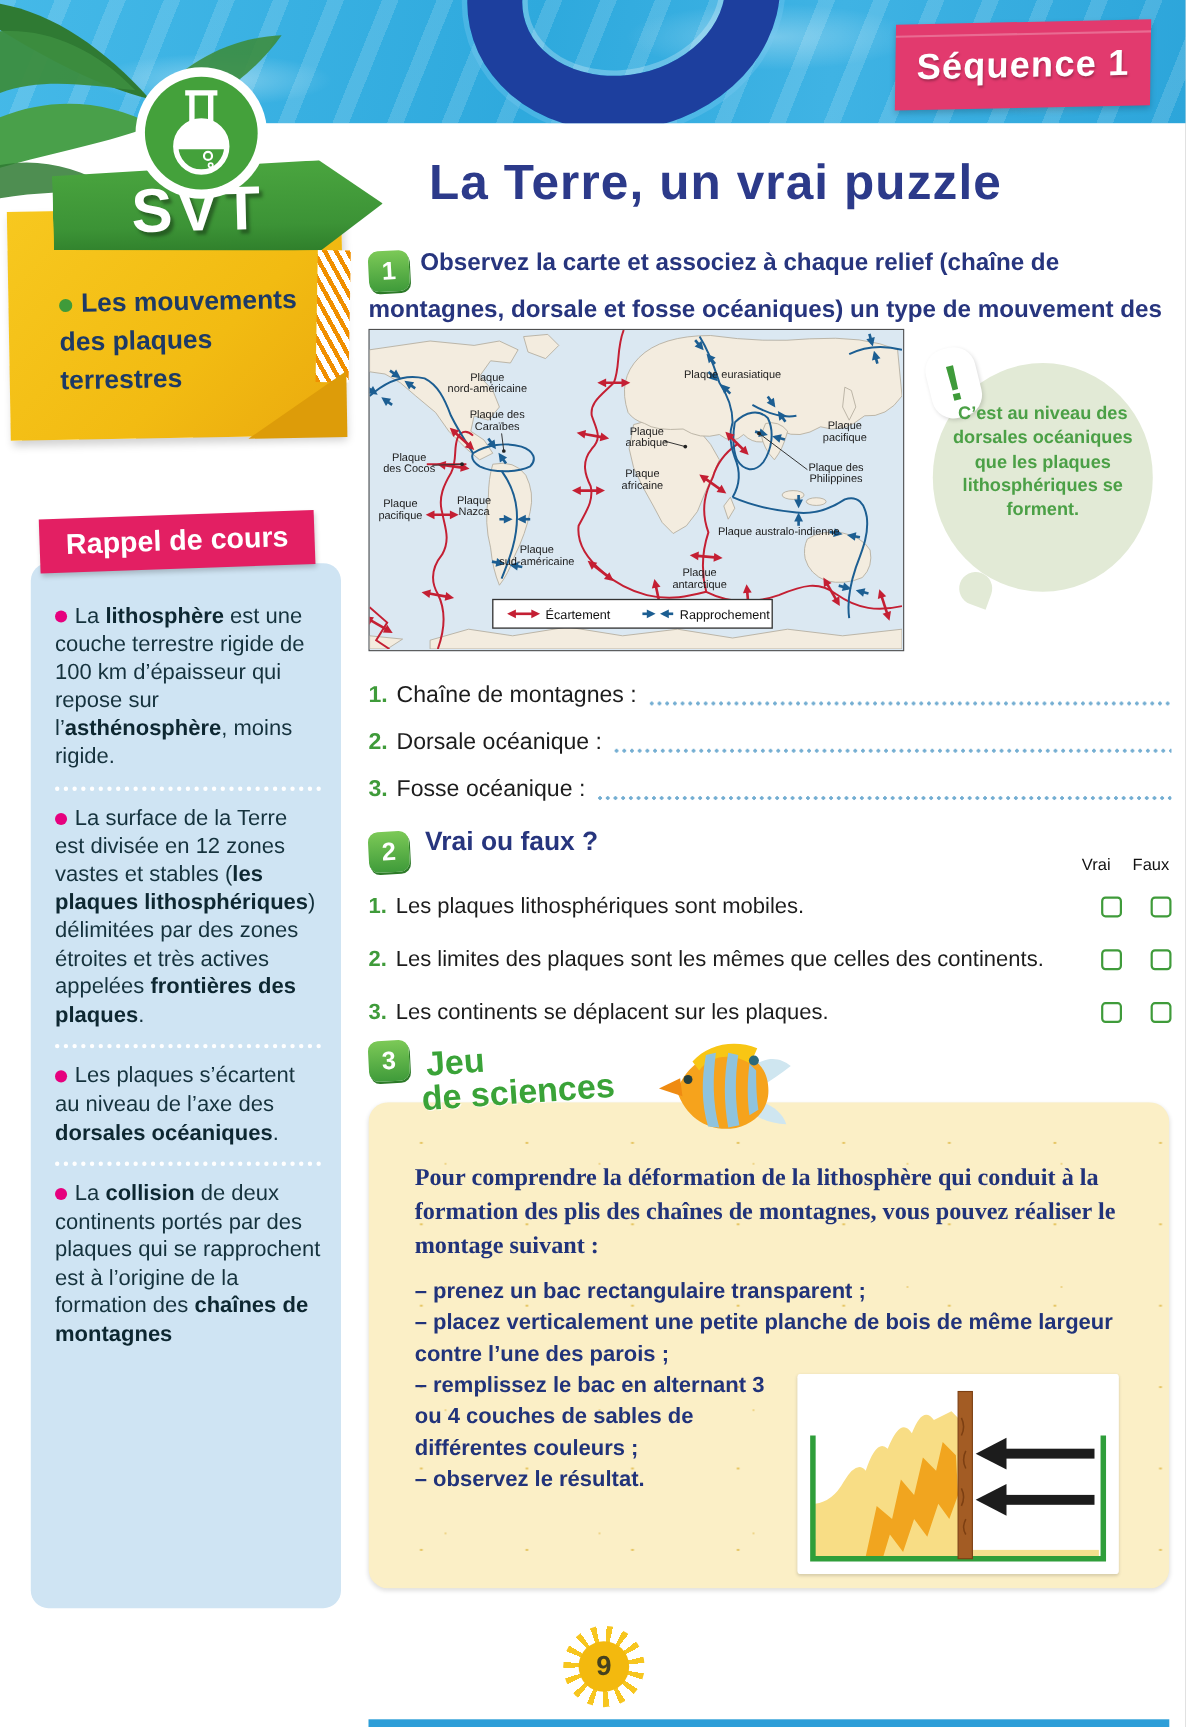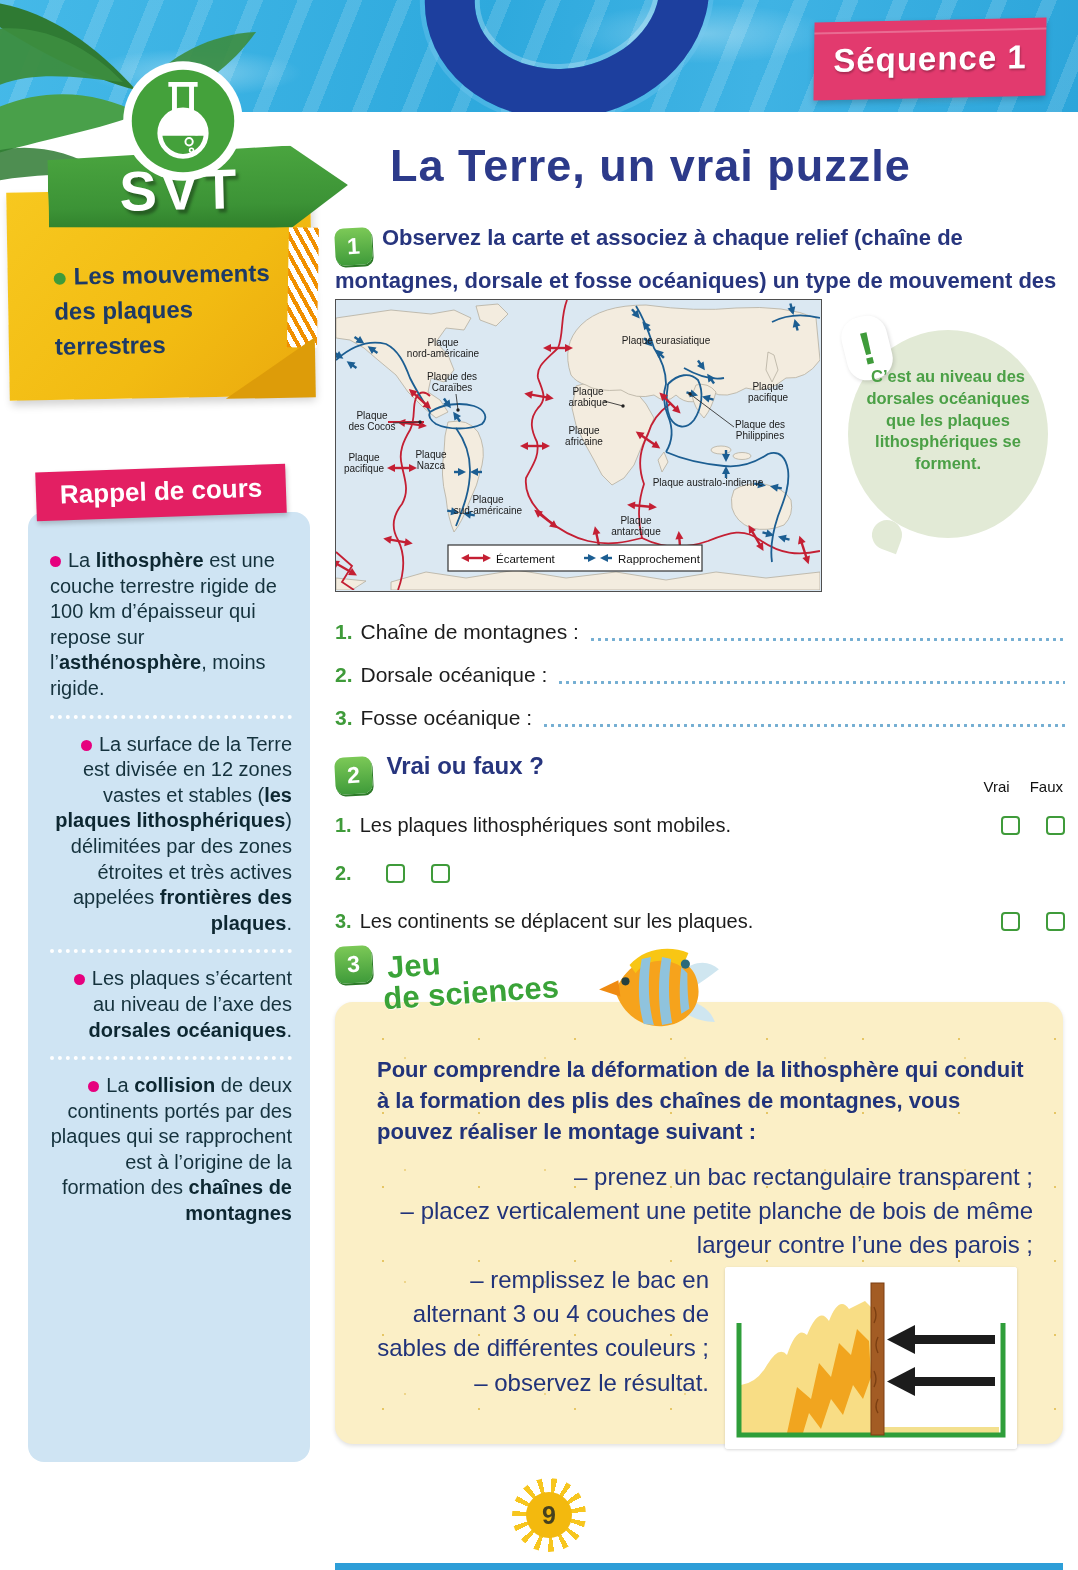--- a/index.html
+++ b/index.html
@@ -75,21 +75,21 @@
   .excl span { color:#3f9b3a; font-size:46px; font-weight:bold; }
 
   
   .rappel-header { position:absolute; left:36px; top:468px; z-index:3;
           background:#e31f63; color:#fff; font-size:26px; font-weight:bold;
           padding:8px 24px 10px; transform:rotate(-2deg); box-shadow:1px 3px 5px rgba(0,0,0,.2); }
   .rappel-box { position:absolute; left:28px; top:512px; width:282px; height:950px;
           background:#cfe4f3; border-radius:16px; z-index:1; }
   .rappel-box ul { list-style:none; padding:36px 18px 18px 22px; }
   .rappel-box li { color:#15323d; font-size:20px; line-height:1.28; }
-  .rappel-box li + li { margin-top:13px; padding-top:13px; border-top:4px dotted #fff;text-align:right; }
+  .rappel-box li + li { margin-top:13px; padding-top:13px; border-top:4px dotted #fff; }
   .rappel-box strong { color:#0d2731; }
   .rappel-box .dot { display:inline-block; width:11px; height:11px; border-radius:50%; background:#e6007e; margin-right:7px; }
 
   
   .answers { position:absolute; left:335px; top:620px; width:730px; }
   .ansrow { display:flex; align-items:baseline; margin-bottom:19px; }
   .ansrow .n { color:#3f9b3a; font-size:21px; font-weight:bold; margin-right:8px; }
   .ansrow .lbl { color:#1d1d1d; font-size:21px; white-space:nowrap; }
   .dotline { flex:1; height:16px; margin-left:10px; align-self:flex-end;
           background-image:radial-gradient(circle,#74aed2 1.4px,transparent 1.7px);
@@ -110,22 +110,22 @@
   .ex3-head { position:absolute; left:335px; top:946px; z-index:3; }
   .jeu-title { display:inline-block; vertical-align:top; margin-left:6px; transform:rotate(-4deg); }
   .jeu-title .l1, .jeu-title .l2 { color:#3aa338; font-weight:bold; line-height:1.0; text-shadow:1px 1px 0 rgba(255,255,255,.7); }
   .jeu-title .l1 { font-size:31px; }
   .jeu-title .l2 { font-size:31px; margin-left:-6px; }
   .fish { position:absolute; left:595px; top:942px; width:132px; height:98px; z-index:3; }
   .jeu-box { position:absolute; left:335px; top:1002px; width:728px; height:442px;
           background:#fbefc6; border-radius:18px; box-shadow:0 2px 4px rgba(0,0,0,.12);
           background-image:radial-gradient(#e6c665 1.3px,transparent 1.6px),radial-gradient(#eed58a 1px,transparent 1.3px);
           background-size:96px 74px,140px 112px; padding:52px 30px 0 42px; }
-  .jeu-intro { color:#21337a; font-size:22px; font-weight:bold; line-height:1.42; }
-  .jeu-steps-top, .jeu-steps-wrap ul { list-style:none; color:#21337a; font-size:24px; font-weight:normal; line-height:1.43;text-align:right; }
+  .jeu-intro { color:#21337a; font-size:22px; font-weight:bold; line-height:1.42;font-family:Liberation Serif, serif; }
+  .jeu-steps-top, .jeu-steps-wrap ul { list-style:none; color:#21337a; font-size:20px; font-weight:bold; line-height:1.43; }
   .jeu-steps-top { margin-top:12px; }
   .jeu-steps-wrap { margin-top:0; }
   .montage { float:right; width:292px; height:182px; margin:4px 16px 6px 16px;
           background:#fff; border-radius:3px; box-shadow:0 1px 3px rgba(0,0,0,.15); }
 
   
   .sun { position:absolute; left:512px; top:1478px; width:74px; height:74px; border-radius:50%;
           background:repeating-conic-gradient(from 4deg,#f7c61f 0deg 9deg,rgba(0,0,0,0) 9deg 24deg);
           display:flex; align-items:center; justify-content:center; }
   .sun-core { width:46px; height:46px; border-radius:50%; background:#f3b90e;
@@ -347,20 +347,21 @@
     </div>
     <div class="vf-rows">
       <div class="vfrow">
         <span class="n">1.</span>
         <span class="txt">Les plaques lithosphériques sont mobiles.</span>
         <span class="cb"></span>
         <span class="cb"></span>
       </div>
       <div class="vfrow">
         <span class="n">2.</span>
+        <span class="txt">Les limites des plaques sont les mêmes que celles des continents.</span>
         <span class="cb"></span>
         <span class="cb"></span>
       </div>
       <div class="vfrow">
         <span class="n">3.</span>
         <span class="txt">Les continents se déplacent sur les plaques.</span>
         <span class="cb"></span>
         <span class="cb"></span>
       </div>
     </div>

